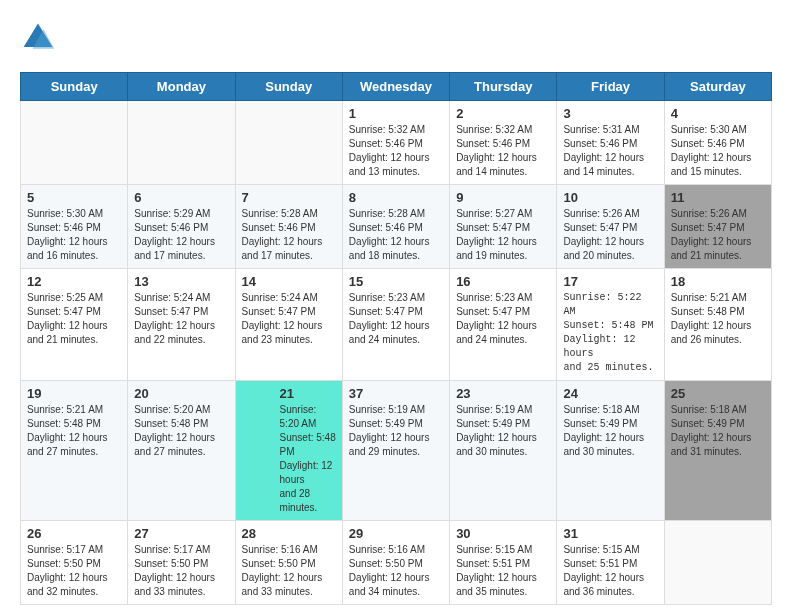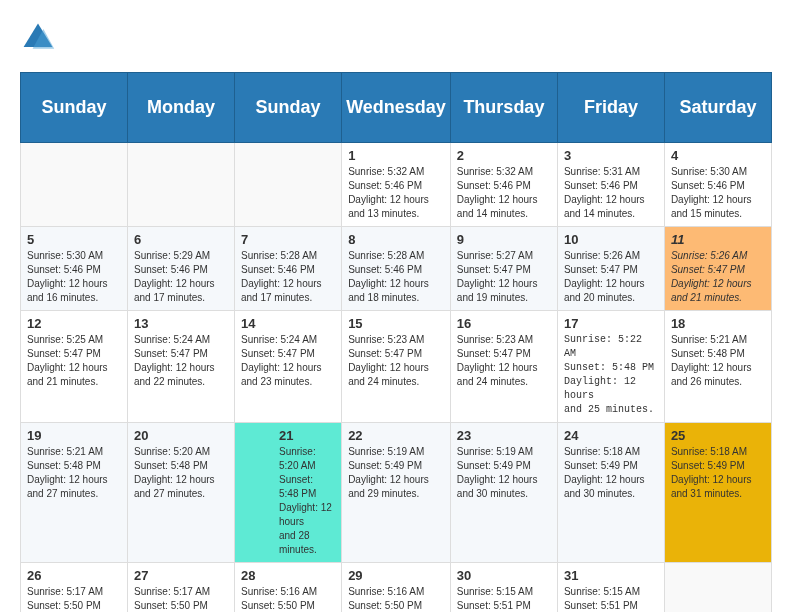--- a/index.html
+++ b/index.html
@@ -58,22 +58,22 @@
     }
     .calendar-table {
       width: 100%;
       border-collapse: collapse;
       border: 1px solid #ccc;
     }
     .calendar-table th {
       background: #2a7ab5;
       color: #fff;
       text-align: center;
-      padding: 24px 4px;
-      font-size: 18px;
+      padding: 6px 4px;
+      font-size: 13px;
       font-weight: bold;
       border: 1px solid #1e6090;
     }
     .calendar-table td {
       vertical-align: top;
       padding: 5px 6px;
       font-size: 10.5px;
       color: #333;
       border: 1px solid #ddd;
       width: calc(100% / 7);
@@ -202,21 +202,21 @@
 Daylight: 12 hours
 and 19 minutes.</div>
           </td>
           <td style="background: rgb(245, 248, 251);">
             <span class="day-number">10</span>
             <div class="day-info" style="white-space: pre-line;">Sunrise: 5:26 AM
 Sunset: 5:47 PM
 Daylight: 12 hours
 and 20 minutes.</div>
           </td>
-          <td style="background: #fdba74; font-style: italic;">
+          <td style="background: #a3a3a3;">
             <span class="day-number">11</span>
             <div class="day-info" style="white-space: pre-line;">Sunrise: 5:26 AM
 Sunset: 5:47 PM
 Daylight: 12 hours
 and 21 minutes.</div>
           </td>
         </tr>
         <tr>
           <td>
             <span class="day-number">12</span>
@@ -284,41 +284,41 @@
 and 27 minutes.</div>
           </td>
           <td style="background: #5eead4; padding-left: 44px;">
             <span class="day-number">21</span>
             <div class="day-info" style="white-space: pre-line;">Sunrise: 5:20 AM
 Sunset: 5:48 PM
 Daylight: 12 hours
 and 28 minutes.</div>
           </td>
           <td style="background: rgb(245, 248, 251);">
-            <span class="day-number">22</span>
+            <span class="day-number">37</span>
             <div class="day-info" style="white-space: pre-line;">Sunrise: 5:19 AM
 Sunset: 5:49 PM
 Daylight: 12 hours
 and 29 minutes.</div>
           </td>
           <td style="background: rgb(245, 248, 251);">
             <span class="day-number">23</span>
             <div class="day-info" style="white-space: pre-line;">Sunrise: 5:19 AM
 Sunset: 5:49 PM
 Daylight: 12 hours
 and 30 minutes.</div>
           </td>
           <td style="background: rgb(245, 248, 251);">
             <span class="day-number">24</span>
             <div class="day-info" style="white-space: pre-line;">Sunrise: 5:18 AM
 Sunset: 5:49 PM
 Daylight: 12 hours
 and 30 minutes.</div>
           </td>
-          <td style="background: #eab308;">
+          <td style="background: #a3a3a3;">
             <span class="day-number">25</span>
             <div class="day-info" style="white-space: pre-line;">Sunrise: 5:18 AM
 Sunset: 5:49 PM
 Daylight: 12 hours
 and 31 minutes.</div>
           </td>
         </tr>
         <tr>
           <td>
             <span class="day-number">26</span>

